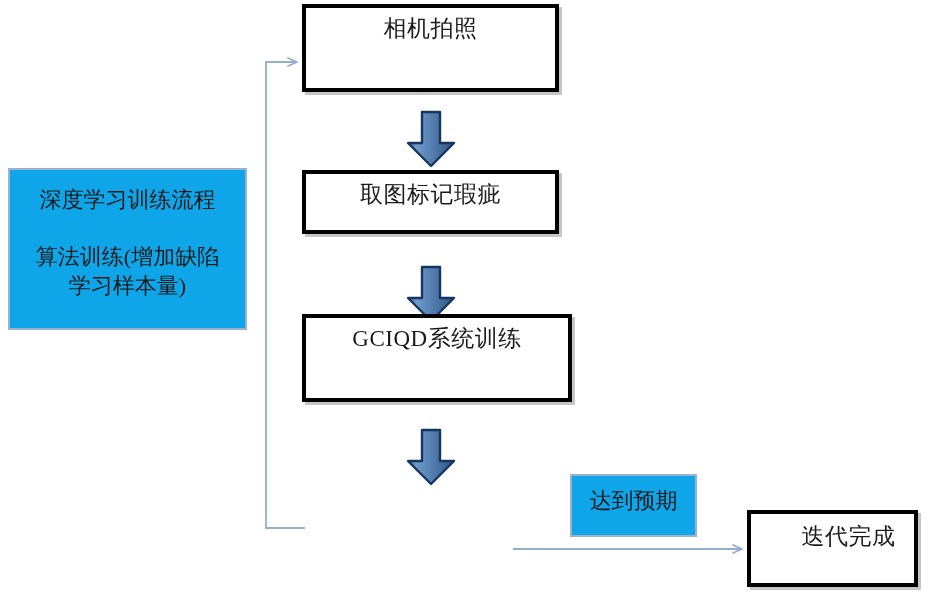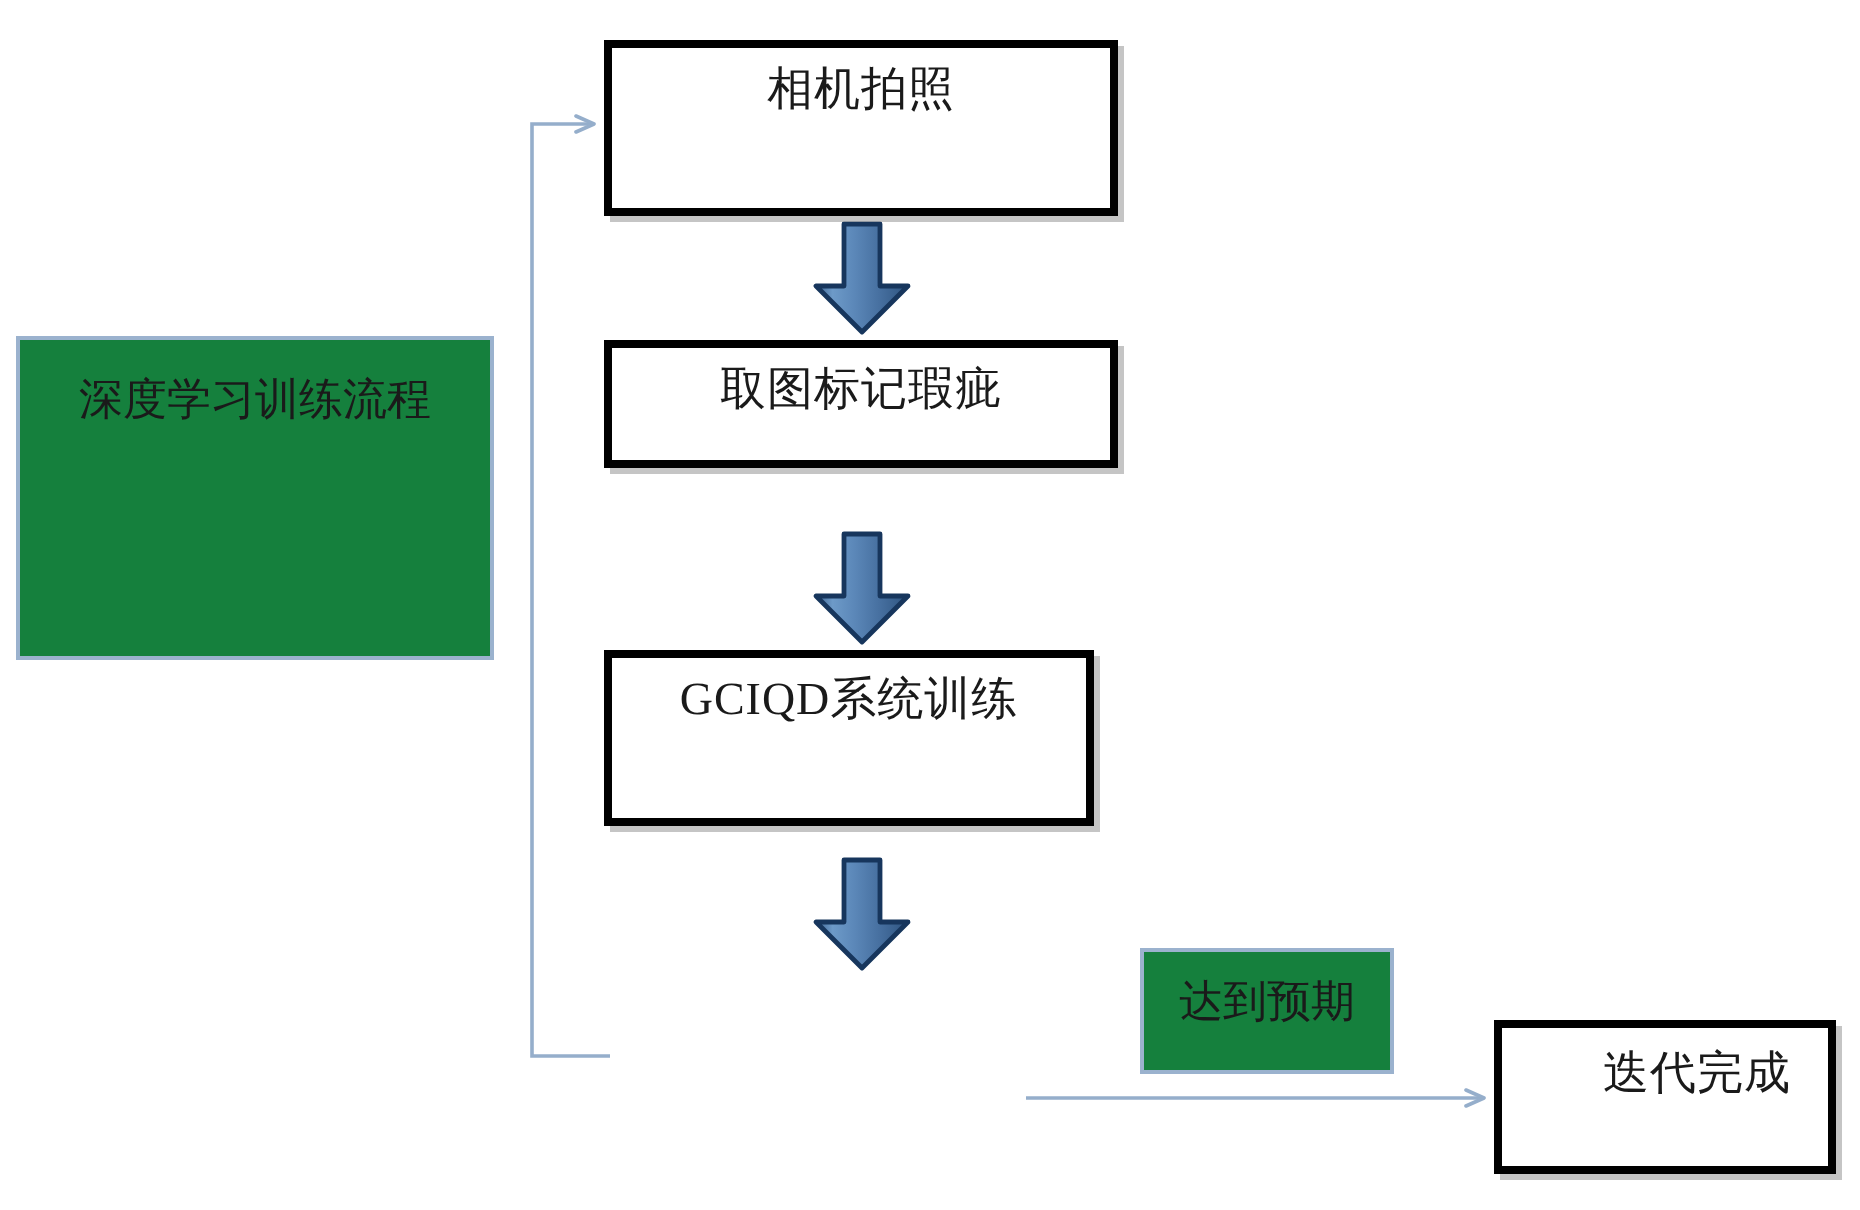--- a/index.html
+++ b/index.html
@@ -36,21 +36,21 @@
     line-height: 1.28;
     color: #1a1a1a;
     letter-spacing: 0.5px;
     white-space: pre-line;
   }
 
   
   .note-box {
     position: absolute;
     box-sizing: border-box;
-    background: #15803d;
+    background: #0ea5e9;
     border: 2px solid #9bb2ce;
   }
   .note-box .note-text {
     position: absolute;
     left: 0;
     right: 0;
     text-align: center;
     color: #1a1a1a;
     white-space: pre-line;
   }
@@ -101,31 +101,33 @@
   <svg class="block-arrow" style="left:404px; top:265px;" width="54" height="58" viewBox="0 0 54 58" xmlns="http://www.w3.org/2000/svg">
     <path d="M18,2 L36,2 L36,33 L50,33 L27,56 L4,33 L18,33 Z" fill="url(#arrowGrad)" stroke="#17365d" stroke-width="2.4" stroke-linejoin="round"></path>
   </svg>
 
   <svg class="block-arrow" style="left:404px; top:428px;" width="54" height="58" viewBox="0 0 54 58" xmlns="http://www.w3.org/2000/svg">
     <path d="M18,2 L36,2 L36,33 L50,33 L27,56 L4,33 L18,33 Z" fill="url(#arrowGrad)" stroke="#17365d" stroke-width="2.4" stroke-linejoin="round"></path>
   </svg>
 
   <div class="note-box" style="left:8px; top:168px; width:239px; height:162px;">
     <div class="note-text" style="top:16px; font-size:22px; line-height:1.3;">深度学习训练流程</div>
+    <div class="note-text" style="top:72px; font-size:22px; line-height:1.33;">算法训练(增加缺陷
+学习样本量)</div>
   </div>
 
-  <div class="proc-box" style="left:302px; top:20px; width:257px; height:88px;">
+  <div class="proc-box" style="left:302px; top:4px; width:257px; height:88px;">
     <div class="box-text">相机拍照</div>
   </div>
 
   <div class="proc-box" style="left:302px; top:170px; width:257px; height:64px;">
     <div class="box-text">取图标记瑕疵</div>
   </div>
 
-  <div class="proc-box" style="left:302px; top:325px; width:245px; height:88px;">
+  <div class="proc-box" style="left:302px; top:314px; width:270px; height:88px;">
     <div class="box-text">GCIQD系统训练</div>
   </div>
 
 
   <div class="note-box" style="left:570px; top:474px; width:127px; height:63px;">
     <div class="note-text" style="top:10px; font-size:22px;">达到预期</div>
   </div>
 
   <div class="proc-box" style="left:747px; top:510px; width:171px; height:77px;">
     <div class="box-text" style="top:8px;margin-left:32px;">迭代完成</div>

